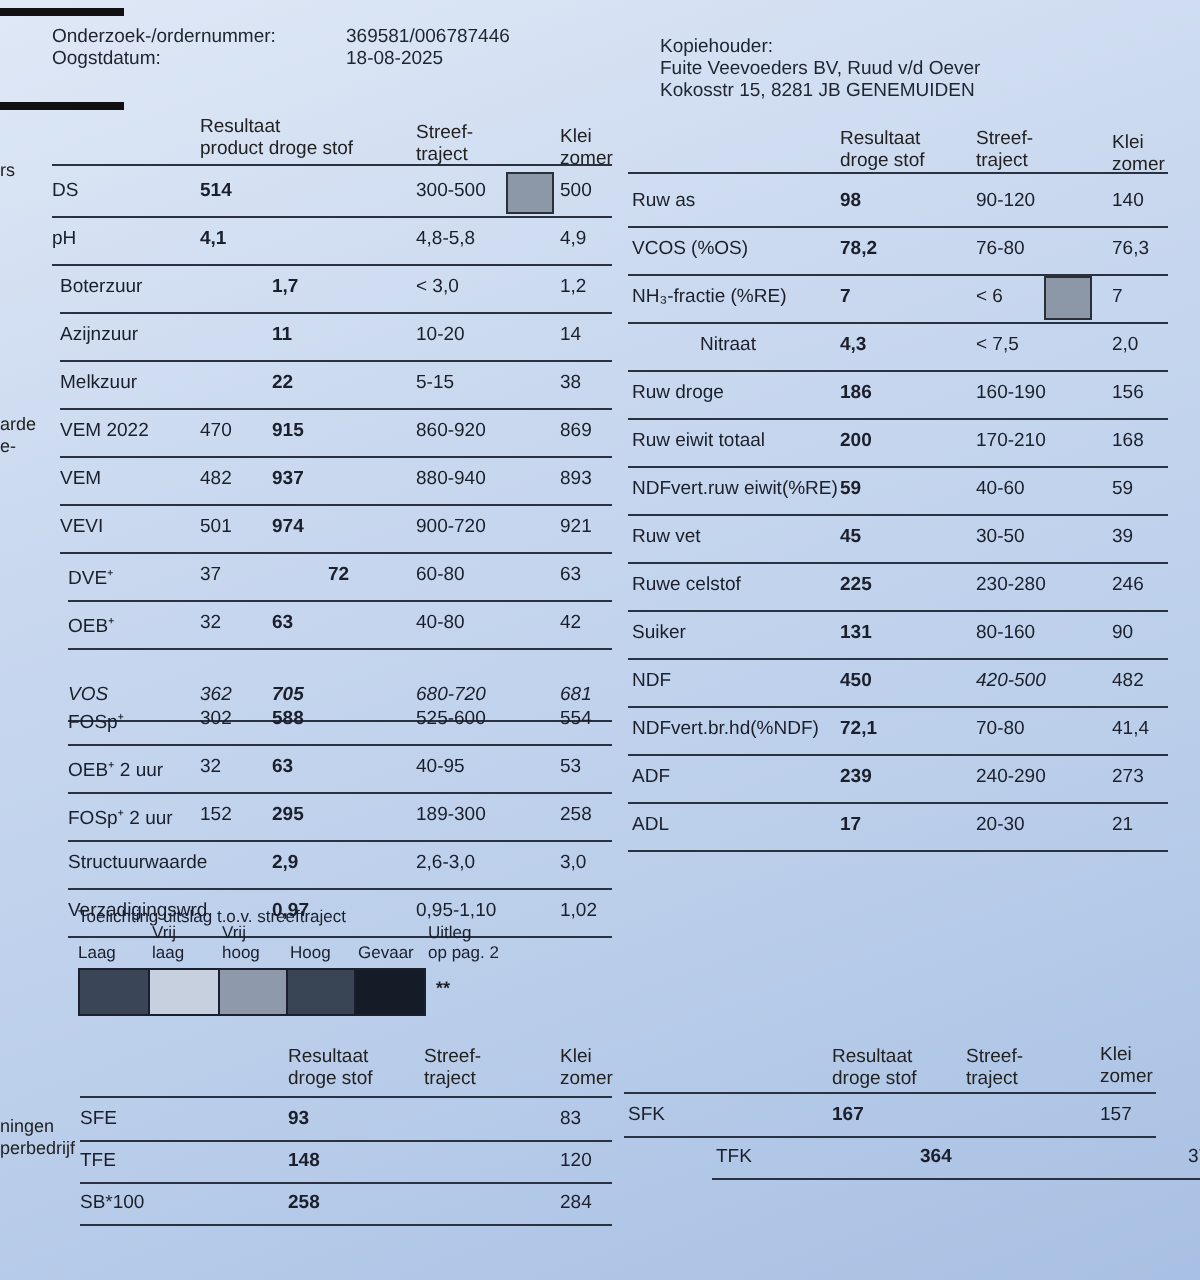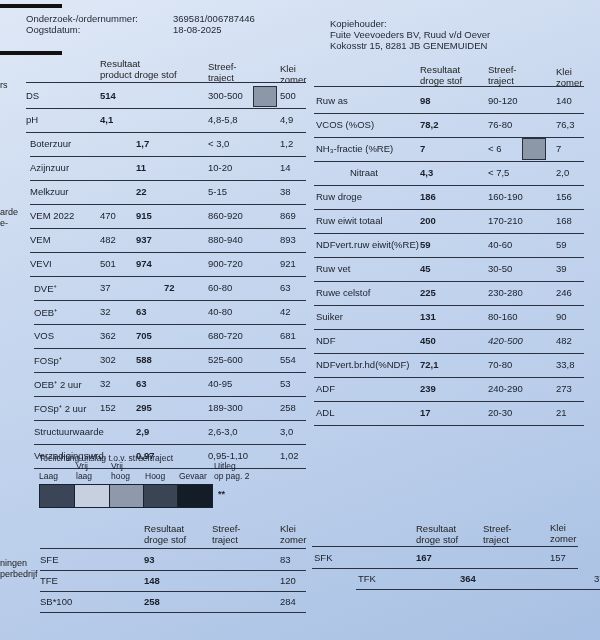--- a/index.html
+++ b/index.html
@@ -119,21 +119,21 @@
       <span style="left: 174px;">60-80</span>
       <span style="left: 246px;">63</span>
     </div>
     <div class="row" style="left: 34px; top: 300px; width: 272px;">
       <span style="left: 0px;">OEB⁺</span>
       <span class="" style="left: 66px;">32</span>
       <span class="bold" style="left: 102px;">63</span>
       <span style="left: 174px;">40-80</span>
       <span style="left: 246px;">42</span>
     </div>
-    <div class="row" style="left: 34px; top: 324px; width: 272px;">
+    <div class="row" style="left: 34px; top: 336px; width: 272px; font-style: italic;">
       <span style="left: 0px;">VOS</span>
       <span class="" style="left: 66px;">362</span>
       <span class="bold" style="left: 102px;">705</span>
       <span style="left: 174px;">680-720</span>
       <span style="left: 246px;">681</span>
     </div>
     <div class="row" style="left: 34px; top: 348px; width: 272px;">
       <span style="left: 0px;">FOSp⁺</span>
       <span class="" style="left: 66px;">302</span>
       <span class="bold" style="left: 102px;">588</span>
@@ -248,21 +248,21 @@
     <div class="row" style="left: 314px; top: 329px; width: 270px;">
       <span style="left: 2px;">NDF</span>
       <span class="bold" style="left: 106px;">450</span>
       <span style="left: 174px; font-style: italic;">420-500</span>
       <span style="left: 242px;">482</span>
     </div>
     <div class="row" style="left: 314px; top: 353px; width: 270px;">
       <span style="left: 2px;">NDFvert.br.hd(%NDF)</span>
       <span class="bold" style="left: 106px;">72,1</span>
       <span style="left: 174px;">70-80</span>
-      <span style="left: 242px;">33,8</span>
+      <span style="left: 242px;">41,4</span>
     </div>
     <div class="row" style="left: 314px; top: 377px; width: 270px;">
       <span style="left: 2px;">ADF</span>
       <span class="bold" style="left: 106px;">239</span>
       <span style="left: 174px;">240-290</span>
       <span style="left: 242px;">273</span>
     </div>
     <div class="row" style="left: 314px; top: 401px; width: 270px;">
       <span style="left: 2px;">ADL</span>
       <span class="bold" style="left: 106px;">17</span>

